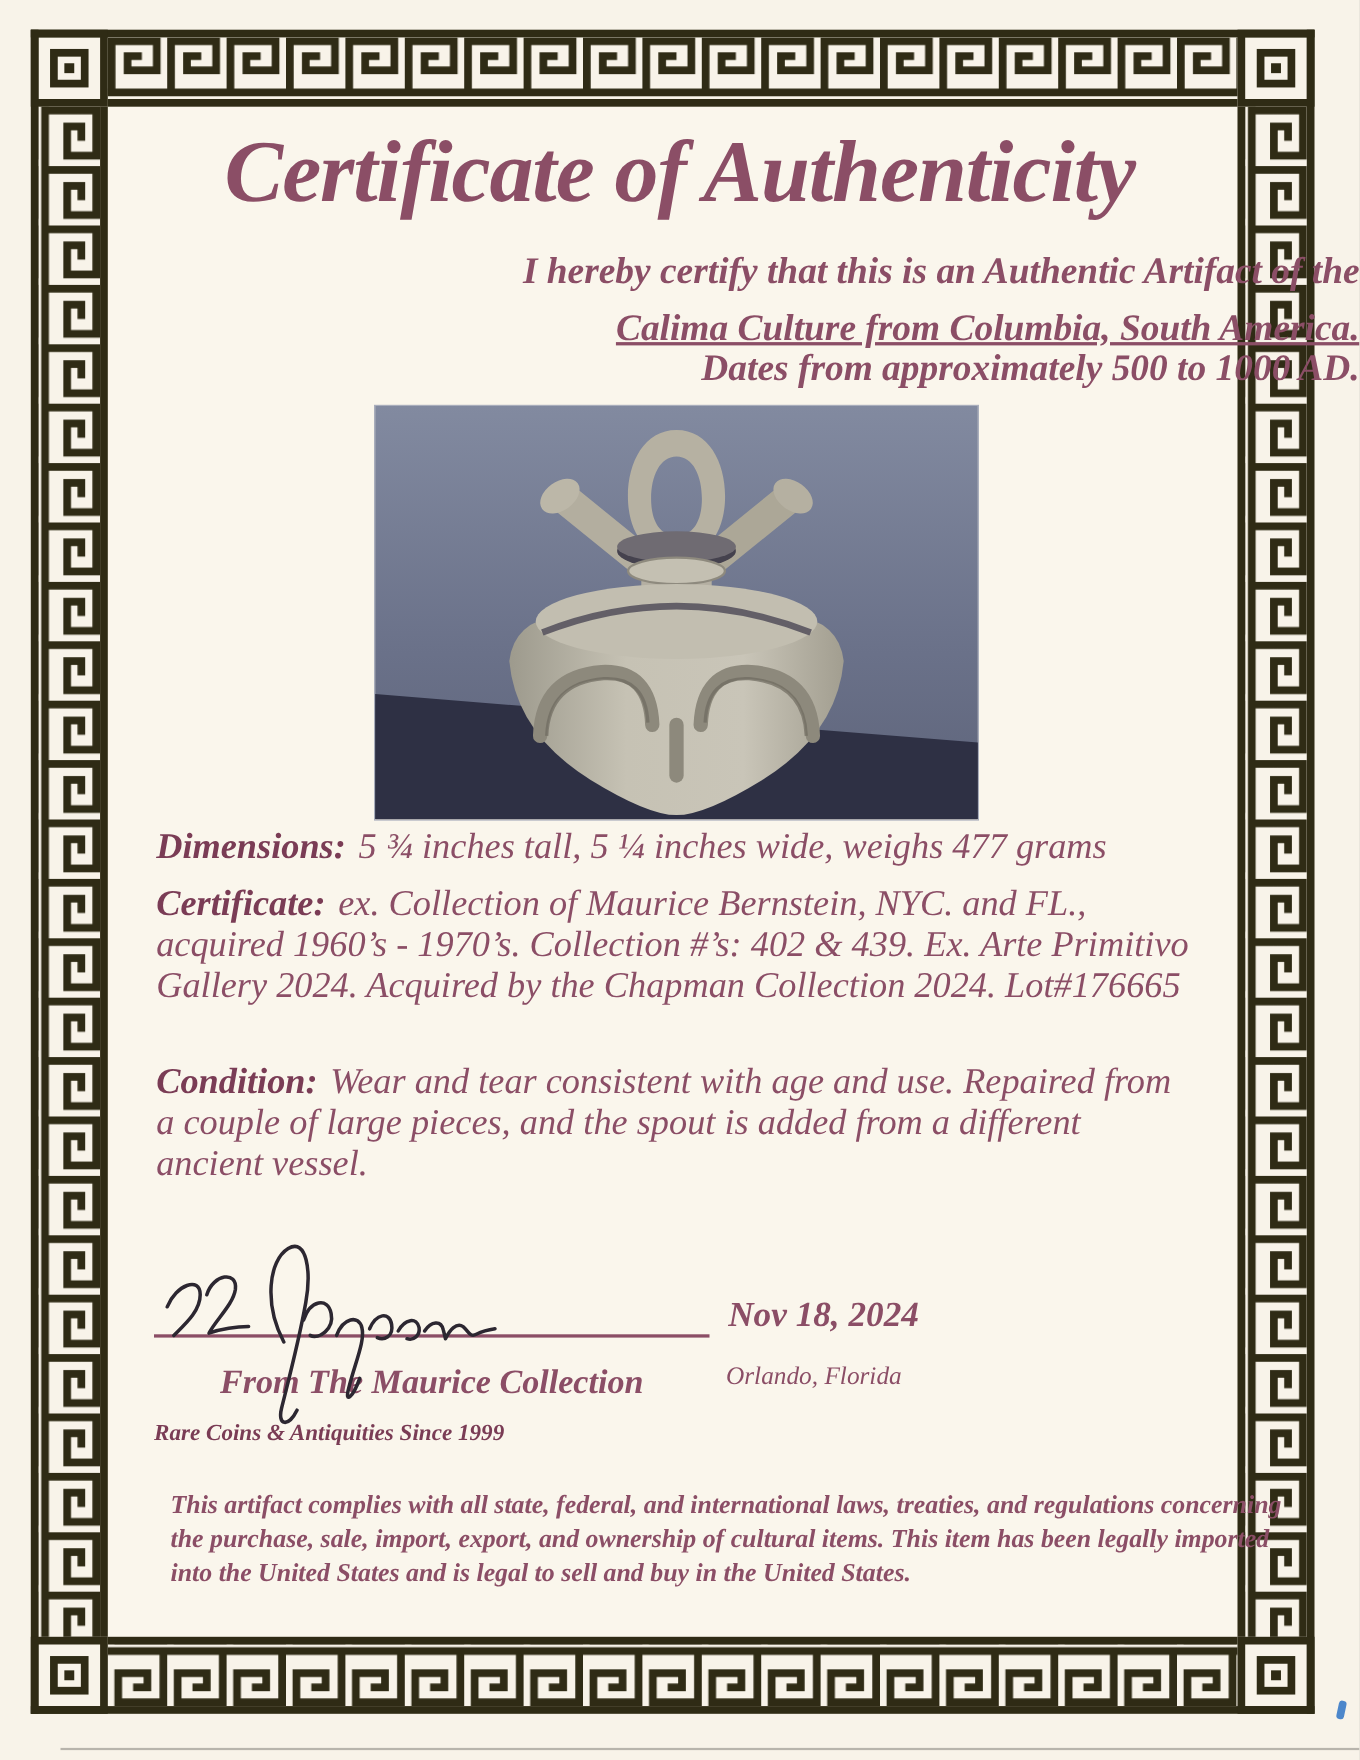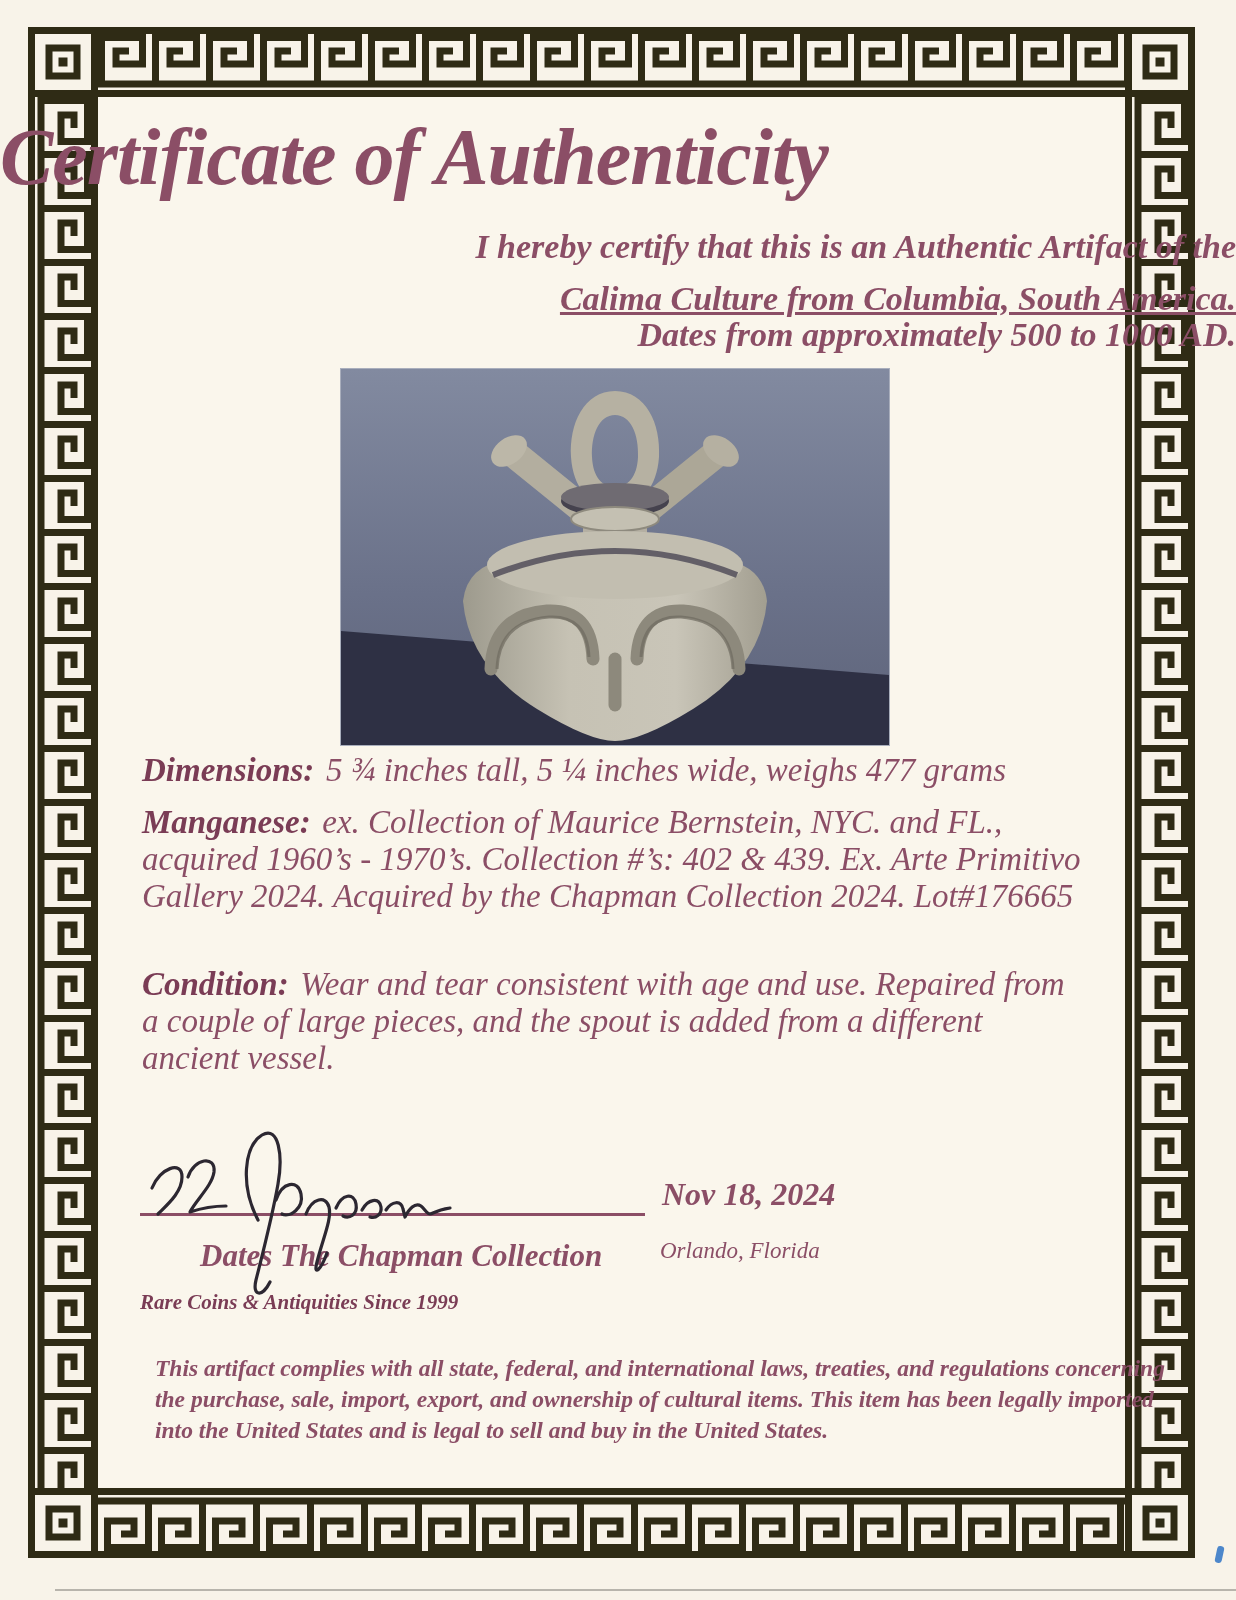--- a/index.html
+++ b/index.html
@@ -14,20 +14,21 @@
     position:relative;width:1236px;height:1600px;margin:0 auto;
     background:var(--paper);
     font-family:"Liberation Serif", serif;
     overflow:hidden;
   }
   .border-svg{position:absolute;left:0;top:0;z-index:1;}
   .content{position:absolute;left:0;top:0;width:100%;height:100%;z-index:2;}
 
   .title{
     position:absolute;left:0;top:112px;width:100%;
+    text-align:center;
     font-size:80px;font-style:italic;font-weight:700;
     letter-spacing:-1px;color:var(--ink);
     margin:0;
   }
   .intro-line{
     position:absolute;left:0;width:100%;text-align:right;
     font-size:34px;font-style:italic;font-weight:700;color:var(--ink);
   }
   .intro-0{top:228px;}
   .intro-1{top:280px;text-decoration:underline;}
@@ -205,40 +206,40 @@
         </g>
         <g fill="none" stroke="#6f6b60" stroke-width="3" opacity="0.7">
           <path d="M156 300 Q158 252 208 248 Q246 246 248 288"></path>
           <path d="M392 300 Q390 252 340 248 Q302 246 300 288"></path>
         </g>
       </g>
     </svg>
 
     <p class="para para-0"><span class="label">Dimensions:</span><span>5 ¾ inches tall, 5 ¼ inches wide, weighs 477 grams</span></p>
 
-    <p class="para para-1"><span class="label">Manganese:</span><span>ex. Collection of Maurice Bernstein, NYC. and FL., acquired 1960’s - 1970’s. Collection #’s: 402 &amp; 439. Ex. Arte Primitivo Gallery 2024. Acquired by the Chapman Collection 2024. Lot#176665</span></p>
+    <p class="para para-1"><span class="label">Certificate:</span><span>ex. Collection of Maurice Bernstein, NYC. and FL., acquired 1960’s - 1970’s. Collection #’s: 402 &amp; 439. Ex. Arte Primitivo Gallery 2024. Acquired by the Chapman Collection 2024. Lot#176665</span></p>
 
     <p class="para para-2"><span class="label">Condition:</span><span>Wear and tear consistent with age and use. Repaired from a couple of large pieces, and the spout is added from a different ancient vessel.</span></p>
 
 
     <div class="sig-line"></div>
     <svg class="sig-svg" width="420" height="200" viewBox="0 0 420 200" aria-hidden="true">
       <g fill="none" stroke="#2c2731" stroke-width="3.2" stroke-linecap="round" stroke-linejoin="round">
         <path d="M22 66 C30 46 52 38 52 55 C52 70 38 82 28 92"></path>
         <path d="M58 55 C64 36 86 33 84 50 C82 64 66 78 60 90 C72 86 84 84 96 84"></path>
         <path d="M128 98 C110 64 114 24 132 13 C149 3 153 34 148 62 C142 96 132 134 126 158 C122 174 132 176 140 160"></path>
         <path d="M146 78 C152 60 168 57 171 72 C174 86 160 96 152 92"></path>
         <path d="M176 92 C182 76 196 73 199 85 C202 97 193 116 187 140 C183 155 191 148 197 131"></path>
         <path d="M206 86 C212 72 224 70 226 82 C228 93 219 97 213 94"></path>
         <path d="M232 88 C238 77 249 75 251 85 C252 92 246 97 240 95"></path>
         <path d="M256 88 C262 79 271 78 273 87 L275 95 C279 87 285 80 291 84 C296 88 297 94 303 91 C309 88 313 87 320 86"></path>
       </g>
     </svg>
     <span class="sig-date">Nov 18, 2024</span>
-    <span class="sig-from">Dates The Chapman Collection</span>
+    <span class="sig-from">From The Maurice Collection</span>
     <span class="sig-loc">Orlando, Florida</span>
     <span class="tagline">Rare Coins &amp; Antiquities Since 1999</span>
 
     <p class="legal">This artifact complies with all state, federal, and international laws, treaties, and regulations concerning the purchase, sale, import, export, and ownership of cultural items. This item has been legally imported into the United States and is legal to sell and buy in the United States.</p>
 
     <div class="scan-line"></div>
     <div class="pen-mark"></div>
   </div>
 </div>
 

